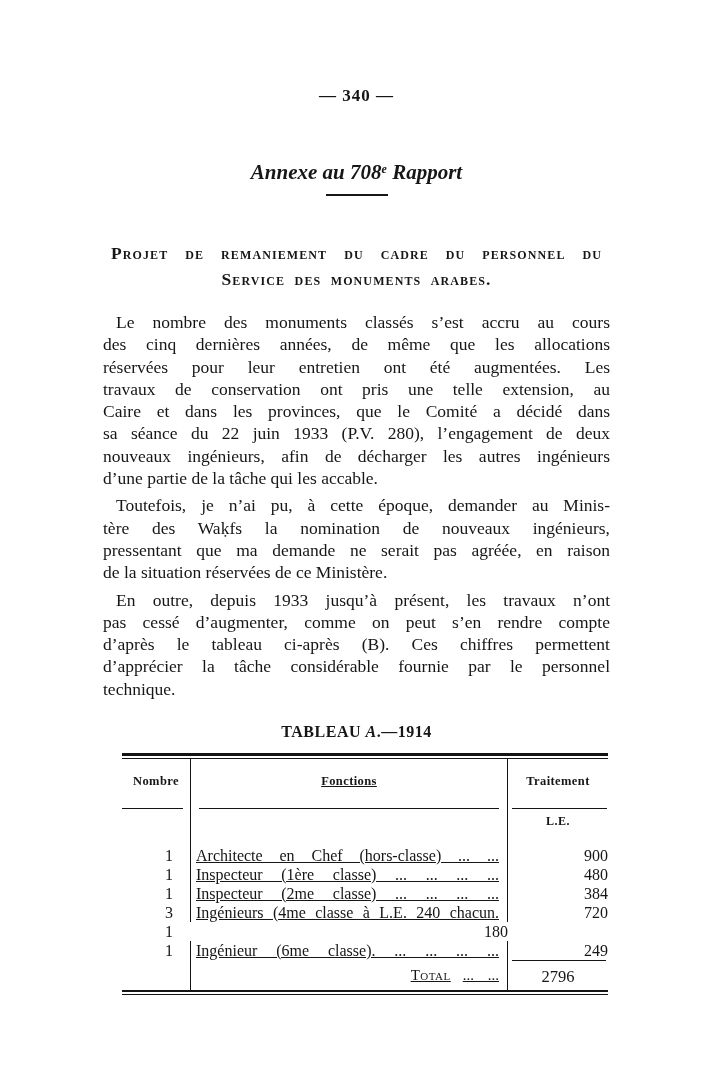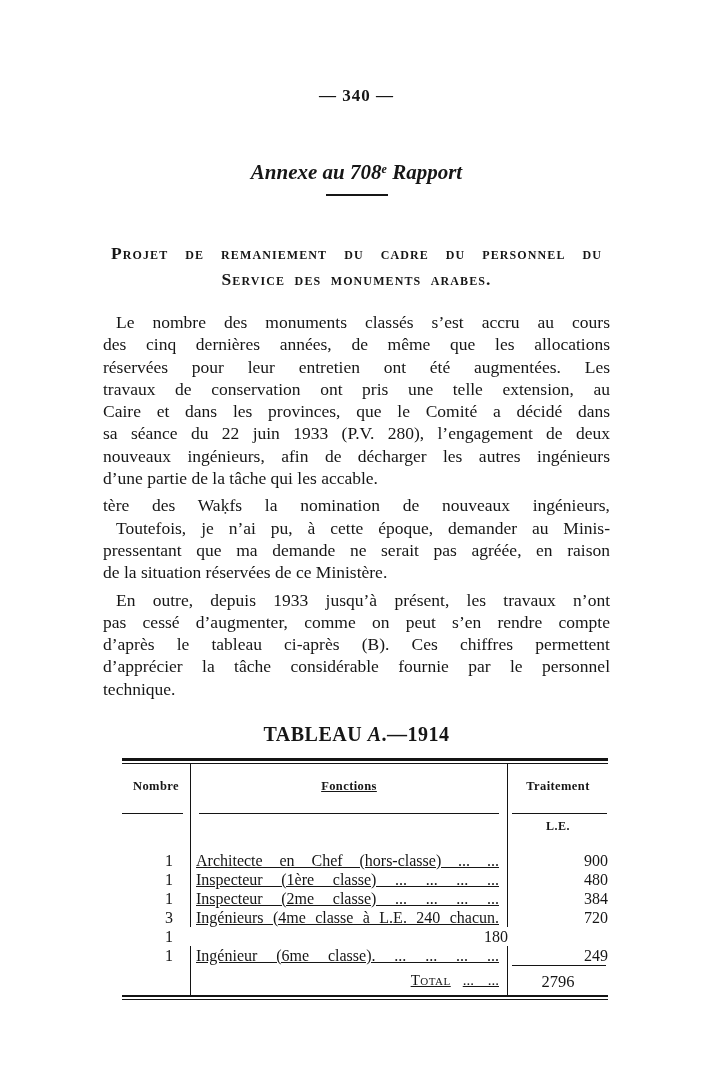--- a/index.html
+++ b/index.html
@@ -51,21 +51,21 @@
   .paras { margin-top: 19px; font-size: 17.5px; line-height: 22.3px; }
   .para + .para { margin-top: 5px; }
   .jline { text-align: justify; text-align-last: justify; }
   .jline.jlast { text-align-last: left; }
   .para .first { text-indent: 13px; }
 
   .tbl-title {
     margin-top: 23px;
     text-align: center;
     font-weight: bold;
-    font-size: 20px;
+    font-size: 16px;
     letter-spacing: 0.5px;
   }
   .tbl-title .ital { font-style: italic; }
 
   .tablewrap { margin-left: 19px; margin-top: 12px; width: 486px; }
   .hrule { background: #141414; }
   .rt1 { height: 2.5px; }
   .rgap { height: 2px; background: transparent; }
   .rt2 { height: 1px; }
   .rb1 { height: 2.5px; }
@@ -122,22 +122,22 @@
           <div class="jline first">Le nombre des monuments classés s’est accru au cours</div>
           <div class="jline">des cinq dernières années, de même que les allocations</div>
           <div class="jline">réservées pour leur entretien ont été augmentées. Les</div>
           <div class="jline">travaux de conservation ont pris une telle extension, au</div>
           <div class="jline">Caire et dans les provinces, que le Comité a décidé dans</div>
           <div class="jline">sa séance du 22 juin 1933 (P.V. 280), l’engagement de deux</div>
           <div class="jline">nouveaux ingénieurs, afin de décharger les autres ingénieurs</div>
           <div class="jline jlast">d’une partie de la tâche qui les accable.</div>
         </div>
         <div class="para">
+          <div class="jline first">Toutefois, je n’ai pu, à cette époque, demander au Minis-</div>
           <div class="jline">tère des Waḳfs la nomination de nouveaux ingénieurs,</div>
-          <div class="jline first">Toutefois, je n’ai pu, à cette époque, demander au Minis-</div>
           <div class="jline">pressentant que ma demande ne serait pas agréée, en raison</div>
           <div class="jline jlast">de la situation réservées de ce Ministère.</div>
         </div>
         <div class="para">
           <div class="jline first">En outre, depuis 1933 jusqu’à présent, les travaux n’ont</div>
           <div class="jline">pas cessé d’augmenter, comme on peut s’en rendre compte</div>
           <div class="jline">d’après le tableau ci-après (B). Ces chiffres permettent</div>
           <div class="jline">d’apprécier la tâche considérable fournie par le personnel</div>
           <div class="jline jlast">technique.</div>
         </div>

